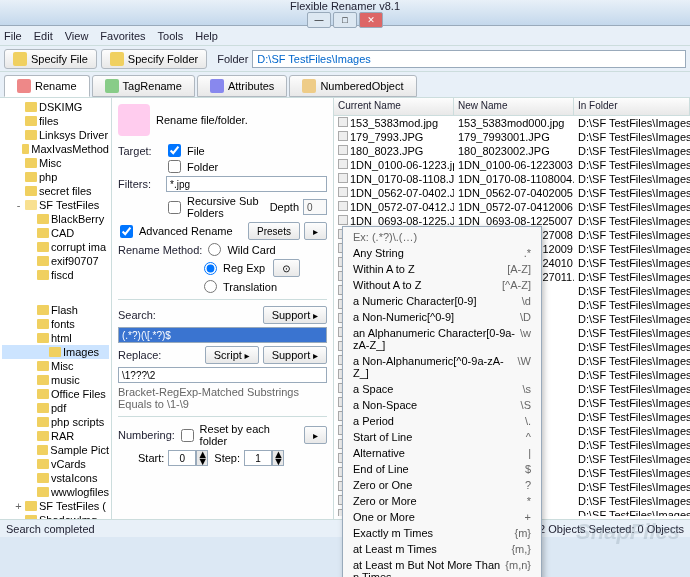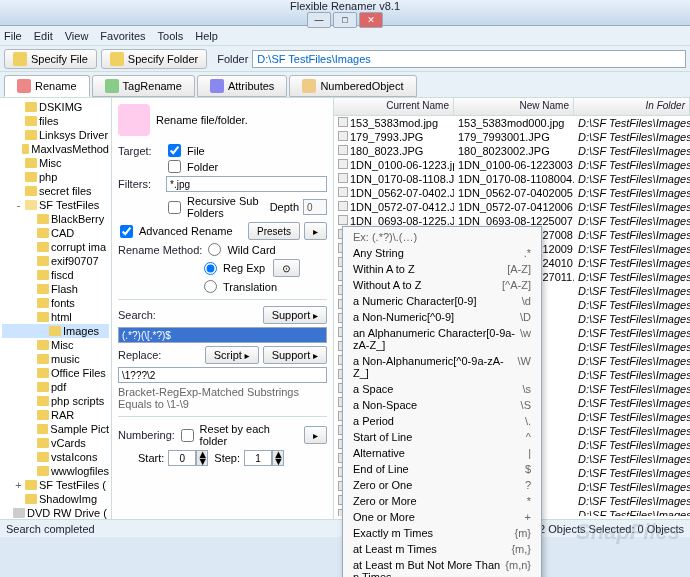--- a/index.html
+++ b/index.html
@@ -52,22 +52,22 @@
 .center-pane .wide-input { width: 170px; }
 .center-pane .search-box { background: #3a74d0; color: #fff; }
 .center-pane .spinner { display: flex; align-items: center; }
 .center-pane .spinner input { width: 28px; text-align: center; }
 .center-pane .spinner .spin { width: 12px; height: 16px; background: #e8e8e8; border: 1px solid #9ab; font-size: 7px; display: flex; flex-direction: column; }
 .center-pane .spinner .spin span { flex: 1; text-align: center; line-height: 7px; cursor: pointer; }
 .center-pane .divider { border-top: 1px solid #cdd; margin: 6px 0; }
 
 .right-pane { flex: 1; overflow: hidden; background: #fff; }
 .table-head { display: flex; background: linear-gradient(#fdfdfd, #e8e8e8); border-bottom: 1px solid #cdd; height: 18px; }
-.table-head .th { padding: 2px 4px; border-right: 1px solid #cdd; font-size: 10px; color: #223; text-align: right; }
-.th1 { width: 120px; } .th2 { width: 120px; } .th3 { flex: 1; font-style: italic; }
+.table-head .th { padding: 2px 4px; border-right: 1px solid #cdd; font-size: 10px; color: #223; }
+.th1 { width: 120px; } .th2 { width: 120px; } .th3 { flex: 1; }
 .table-body { overflow-y: auto; height: 400px; }
 .trow { display: flex; height: 14px; font-size: 10px; align-items: center; cursor: pointer; }
 .trow .td { padding: 0 4px; overflow: hidden; white-space: nowrap; }
 .trow .fic { width: 10px; height: 10px; background: #eee; border: 1px solid #aaa; margin-right: 2px; display: inline-block; }
 
 
 .statusbar { height: 18px; background: #e8f0f8; border-top: 1px solid #cdd; display: flex; align-items: center; padding: 0 6px; font-size: 10px; color: #223; }
 .statusbar .spacer { flex: 1; }
 
 
@@ -195,21 +195,21 @@
         <div class="node" style="padding-left: 24px;">
           <span class="exp"></span>
           <span class="fico "></span>
           <span>exif90707</span>
         </div>
         <div class="node" style="padding-left: 24px;">
           <span class="exp"></span>
           <span class="fico "></span>
           <span>fiscd</span>
         </div>
-        <div class="node" style="padding-left: 24px;">
+        <div class="node" style="padding-left: 24px; margin-top: 21px;">
           <span class="exp"></span>
           <span class="fico "></span>
           <span>Flash</span>
         </div>
         <div class="node" style="padding-left: 24px;">
           <span class="exp"></span>
           <span class="fico "></span>
           <span>fonts</span>
         </div>
         <div class="node" style="padding-left: 24px;">

